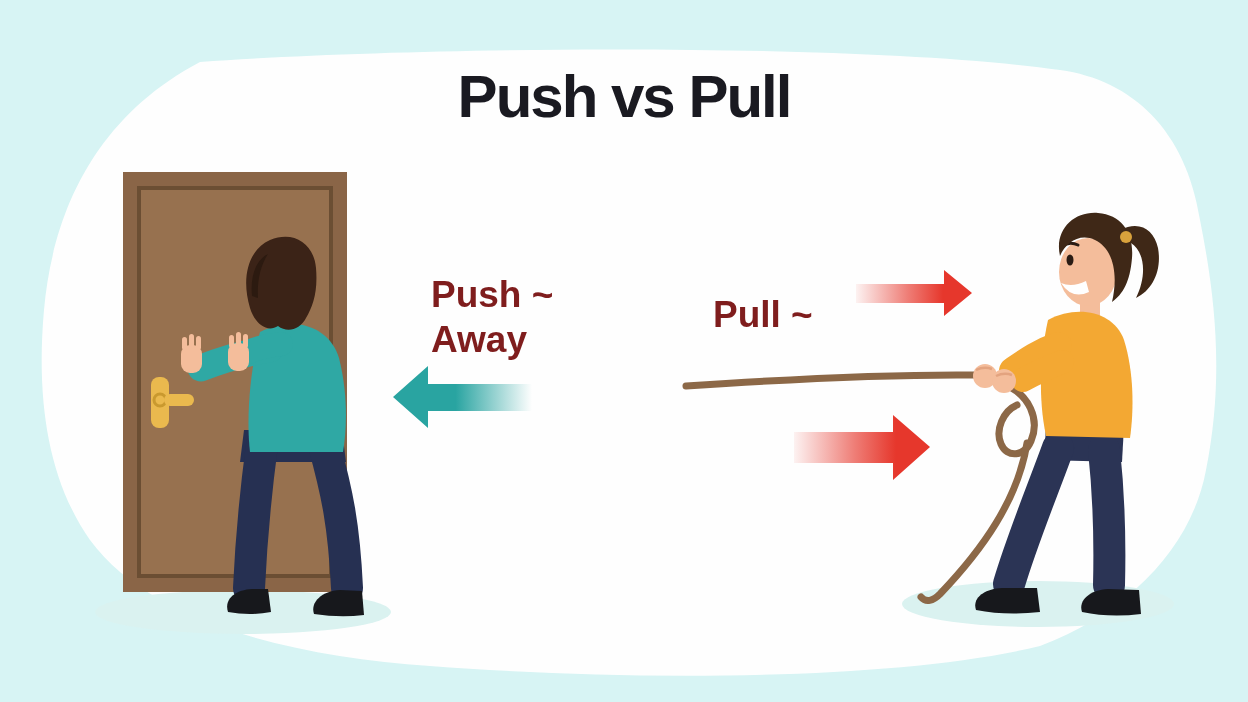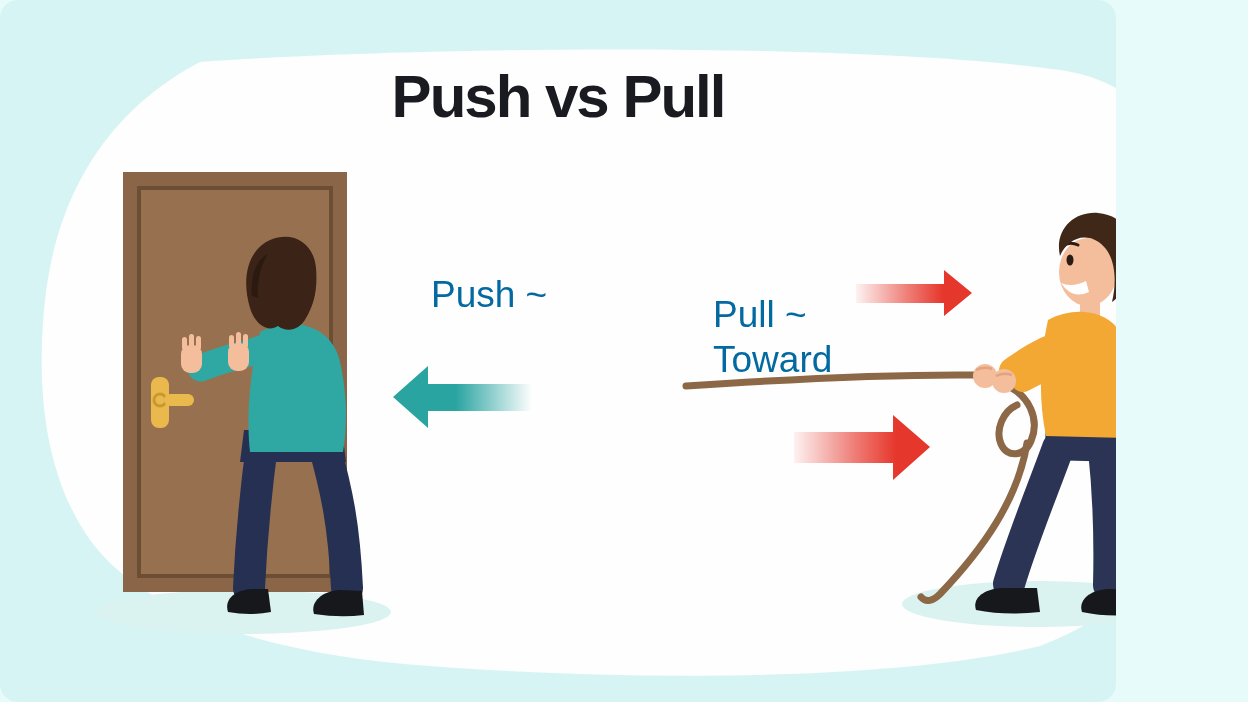--- a/index.html
+++ b/index.html
@@ -2,25 +2,24 @@
 <html><head>
 <meta charset="utf-8">
 <style>
   html,body{margin:0;padding:0;}
   body{
     font-family:"Liberation Sans", sans-serif;
     background:#e8fbfb;
   }
   .canvas{
     position:relative;
-    width:1116px;
+    width:1248px;
     height:702px;
     background:#d7f4f4;
     overflow:hidden;
-    border-radius:18px;
   }
   .scene-svg{
     position:absolute;
     left:0;top:0;
     width:1248px;height:702px;
     display:block;
   }
   .title{
     position:absolute;
     top:62px;
@@ -28,23 +27,23 @@
     width:100%;
     text-align:center;
     font-size:60px;
     font-weight:bold;
     letter-spacing:-2px;
     color:#1a1a21;
   }
   .label{
     position:absolute;
     font-size:37px;
-    font-weight:normal;
+    font-weight:bold;
     line-height:45px;
-    color:#0369a1;
+    color:#7f1d1d;
     white-space:nowrap;
   }
   .label-push{ left:431px; top:272px; }
   .label-pull{ left:713px; top:272px;margin-top:20px; }
 </style>
 </head>
 <body>
 
 <div class="canvas">
 
@@ -164,20 +163,20 @@
       <circle cx="1004" cy="381" r="12" fill="#f4bd9b"></circle>
       <path d="M976,370 Q984,366 992,369" stroke="#e3a37f" stroke-width="2.5" fill="none"></path>
       <path d="M996,376 Q1004,372 1012,375" stroke="#e3a37f" stroke-width="2.5" fill="none"></path>
     </g>
   </svg>
 
   <div class="title">Push vs Pull</div>
 
   <div class="label label-push">
     <div>Push ~</div>
+    <div>Away</div>
   </div>
 
   <div class="label label-pull">
     <div>Pull ~</div>
-    <div>Toward</div>
   </div>
 
 </div>
 
 </body></html>

